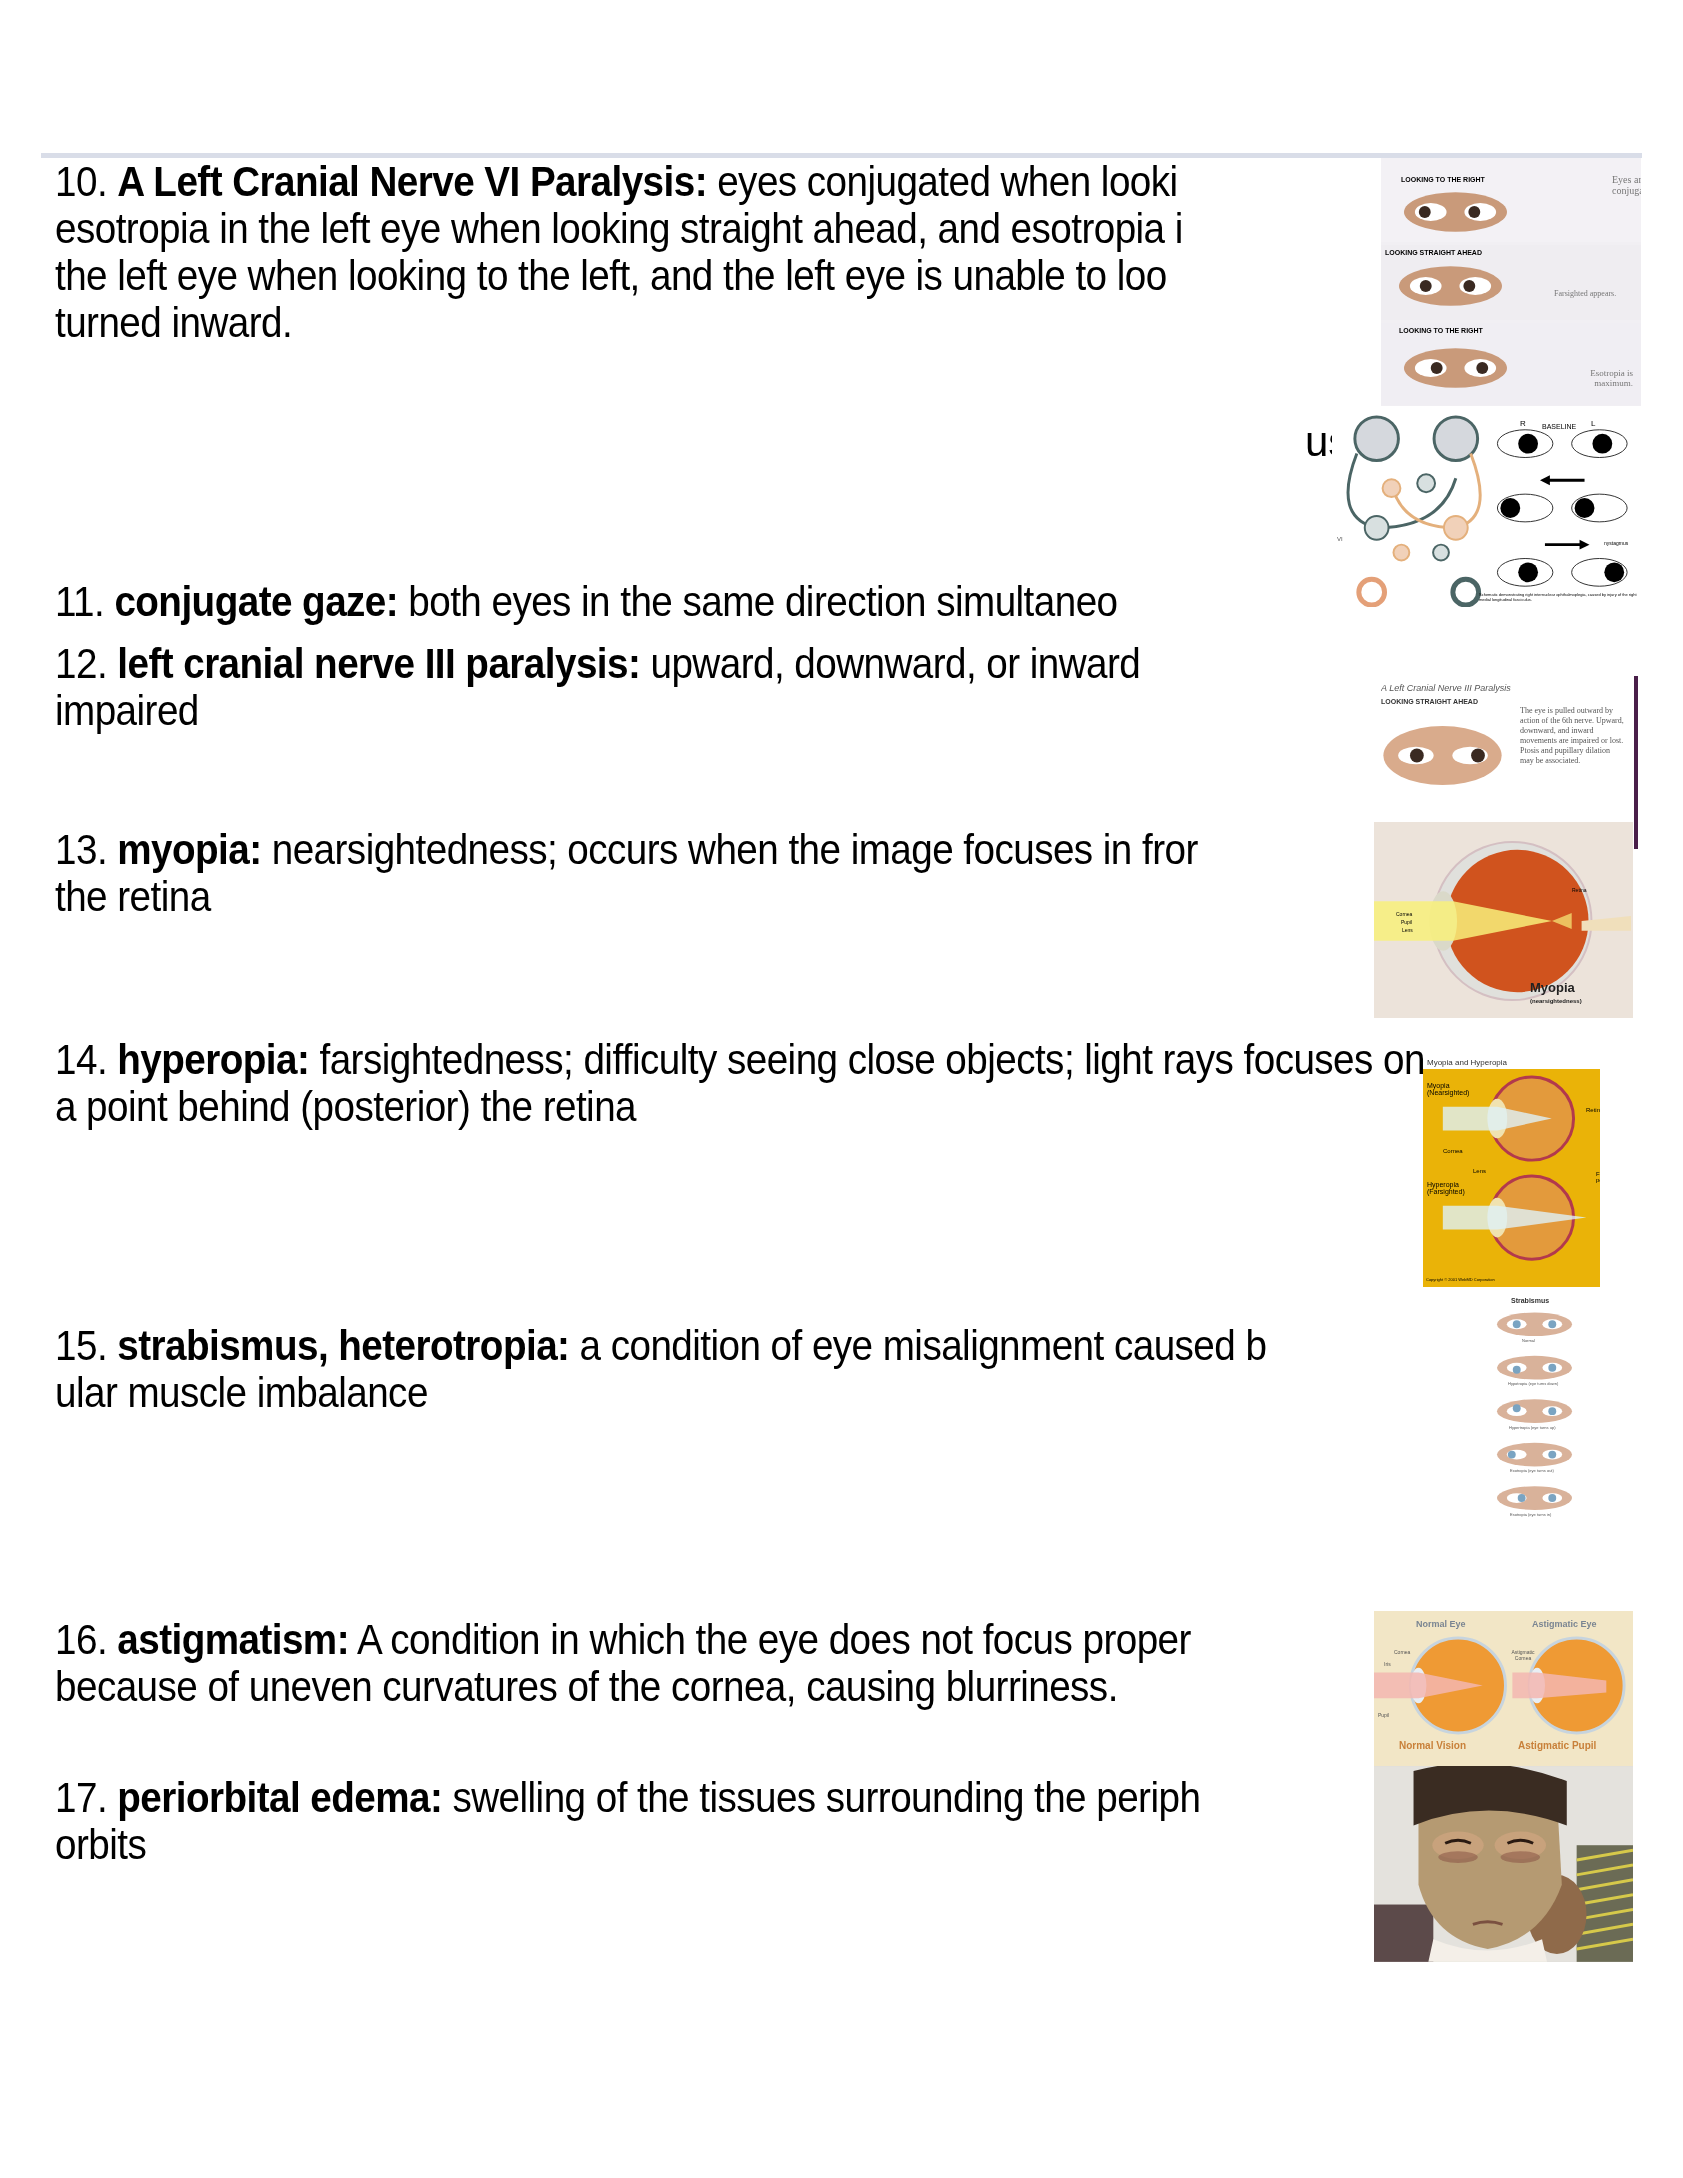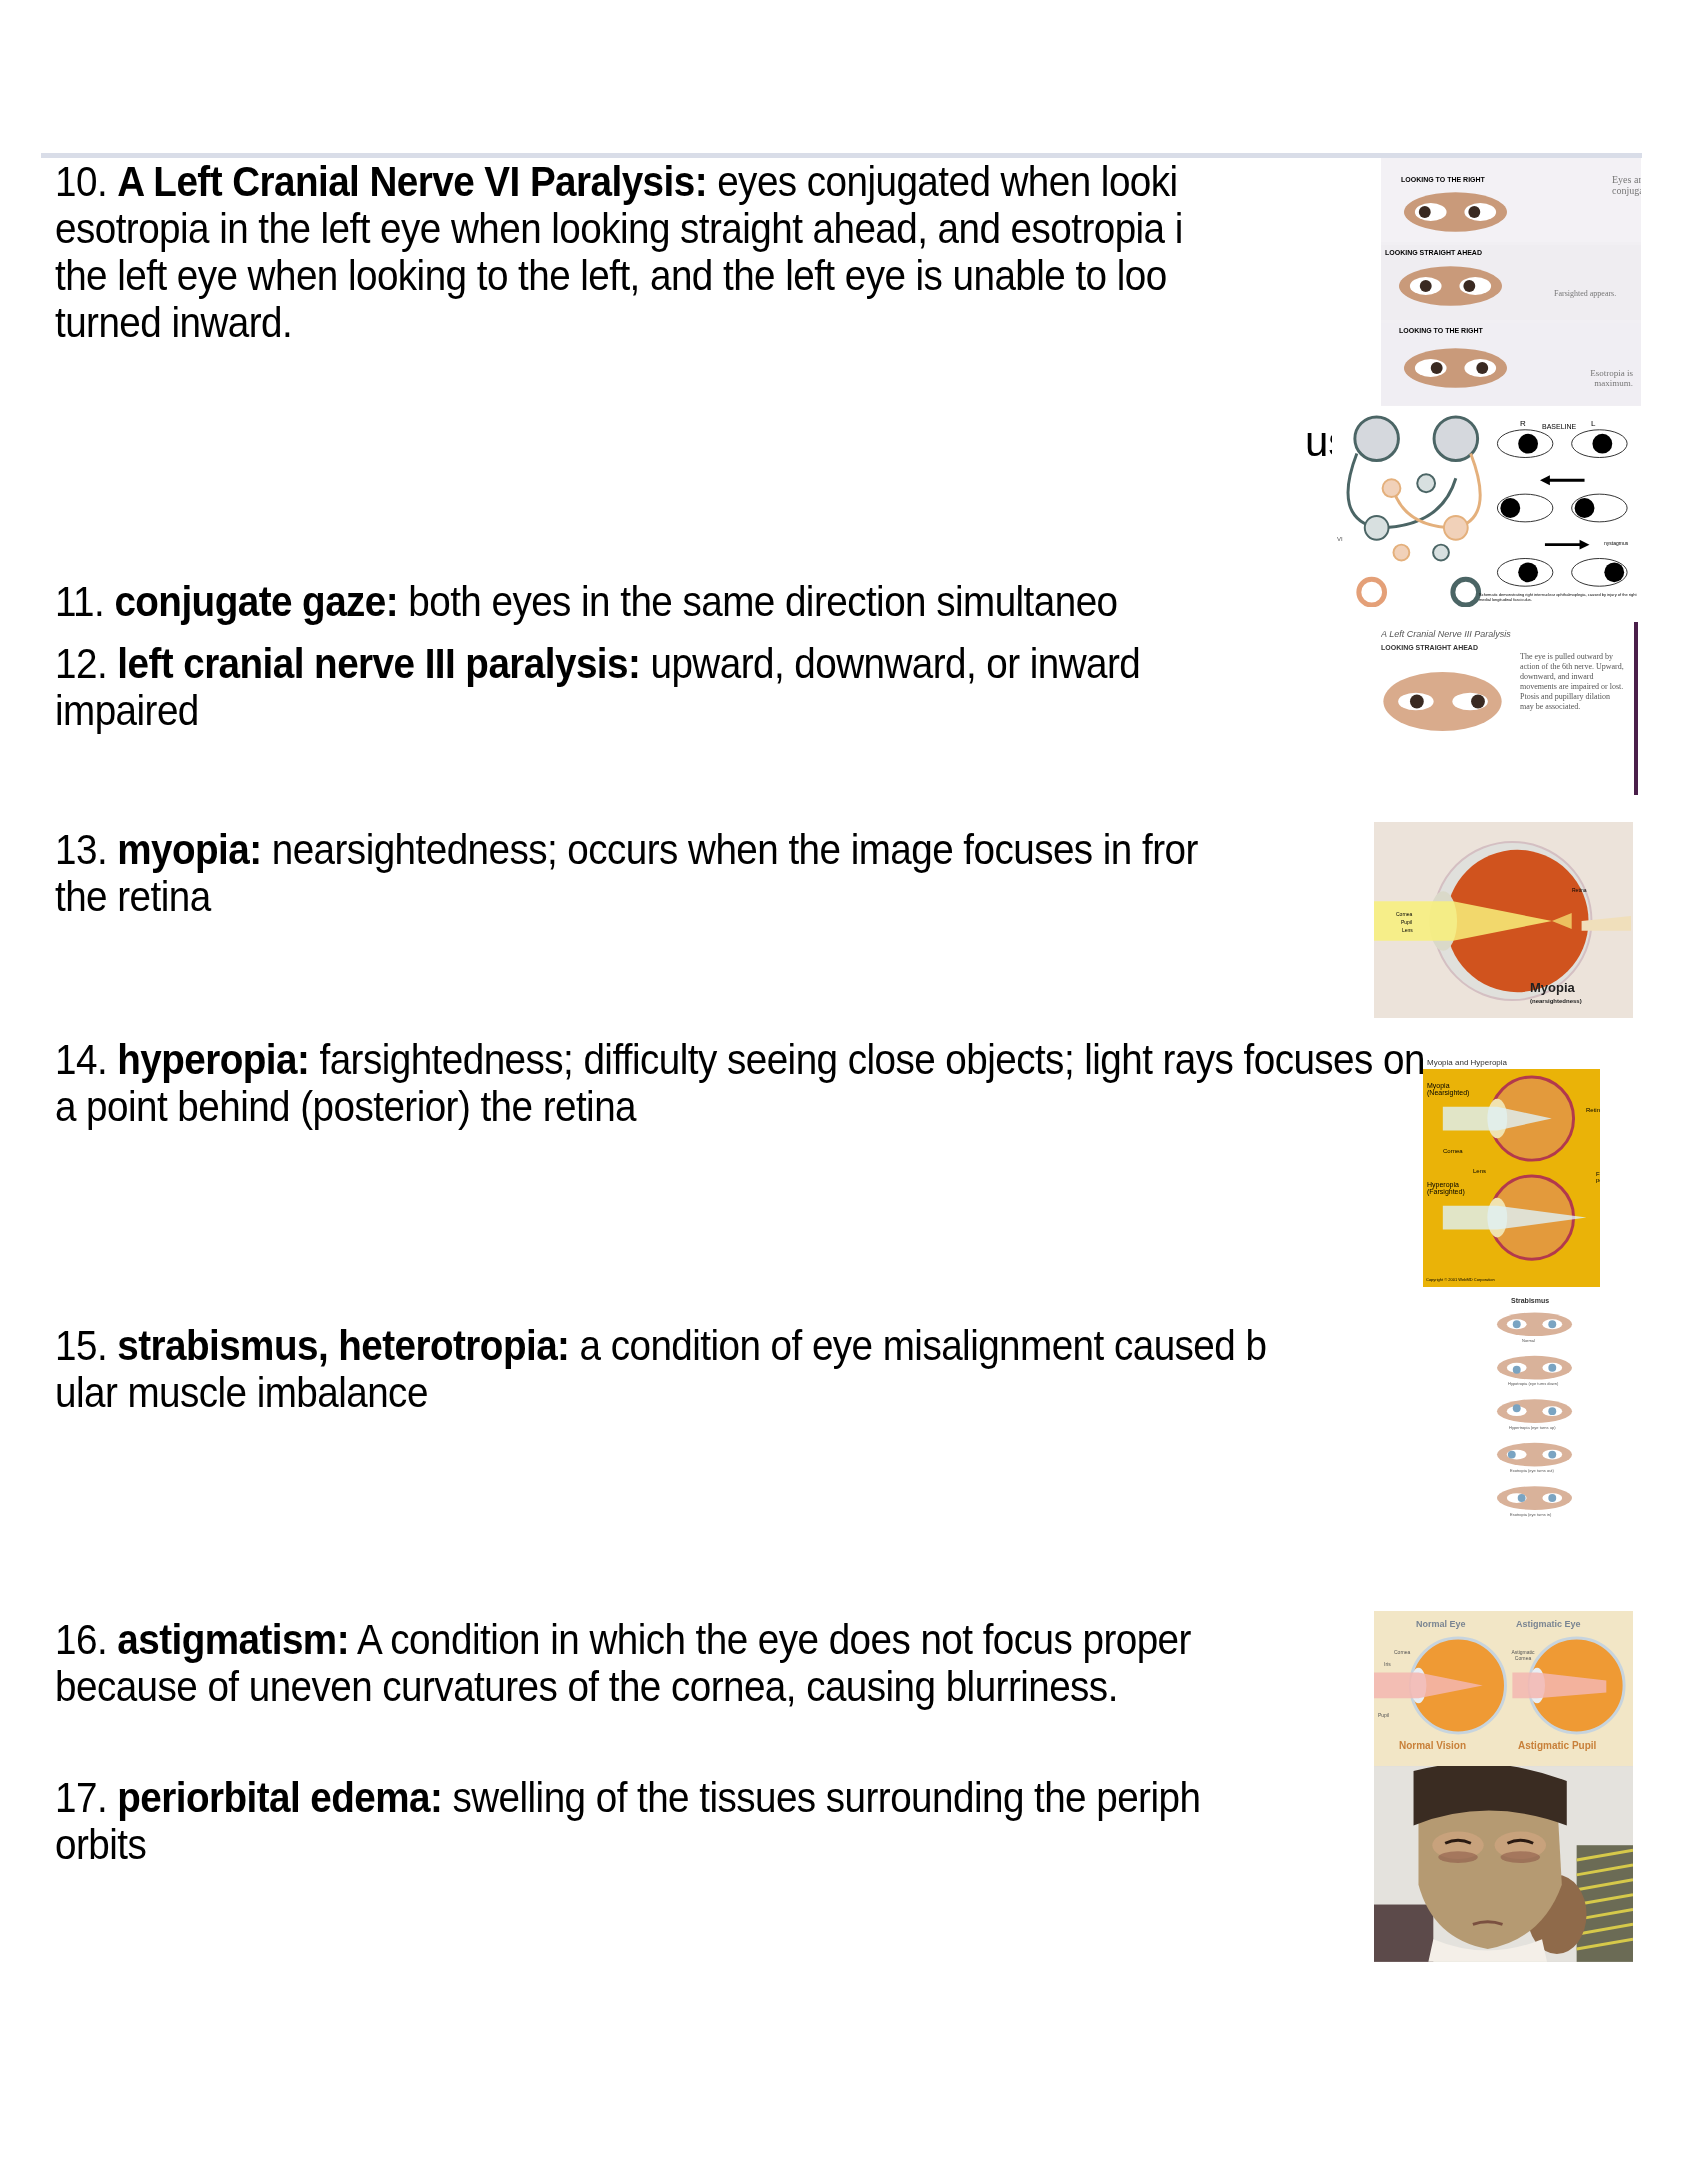--- a/index.html
+++ b/index.html
@@ -131,21 +131,21 @@
       <circle cx="285" cy="165" r="10" fill="#000"></circle>
   </svg>
   <div class="cap" style="left:188px; top:10px; font-size:8px;">R</div>
   <div class="cap" style="left:210px; top:14px; font-size:7px;">BASELINE</div>
   <div class="cap" style="left:259px; top:10px; font-size:8px;">L</div>
   <div class="cap" style="left:272px; top:131px; font-size:5px;">nystagmus</div>
   <div class="cap" style="left:5px; top:127px; font-size:6px; color:#555;">VI</div>
   <div class="cap" style="left:147px; top:183px; width:168px; font-size:4px; line-height:5px; white-space:normal;">Schematic demonstrating right internuclear ophthalmoplegia, caused by injury of the right medial longitudinal fasciculus.</div>
 </div>
 
-<div class="fig" style="left:1381px; top:622px; width:257px; height:173px; background:#ffffff;">
+<div class="fig" style="left:1381px; top:676px; width:257px; height:173px; background:#ffffff;">
   <div class="cap" style="left:0px; top:7px; font-size:9px; font-style:italic; color:#555;">A Left Cranial Nerve III Paralysis</div>
   <div class="cap" style="left:0px; top:22px; font-size:7px; font-weight:bold; color:#333;">LOOKING STRAIGHT AHEAD</div>
   <svg style="position:absolute; left:0px; top:45px;" width="124" height="69" viewBox="0 0 125 70">
     <ellipse cx="62" cy="35" rx="60" ry="30" fill="#d9ab8c"></ellipse>
     <ellipse cx="35" cy="35" rx="18" ry="9" fill="#fff"></ellipse>
       <circle cx="36" cy="35" r="7" fill="#3a2a22"></circle>
     <ellipse cx="90" cy="35" rx="18" ry="9" fill="#fff"></ellipse>
       <circle cx="98" cy="35" r="7" fill="#3a2a22"></circle>
   </svg>
   <div class="cap" style="left:139px; top:30px; width:104px; font-size:8px; line-height:10px; font-family:'Liberation Serif',serif; color:#555; white-space:normal;">The eye is pulled outward by action of the 6th nerve. Upward, downward, and inward movements are impaired or lost. Ptosis and pupillary dilation may be associated.</div>
@@ -230,21 +230,21 @@
   </svg>
   <div class="cap" style="left:77px; top:46px; font-size:4px; color:#555;">Normal</div>
   <div class="cap" style="left:63px; top:89px; font-size:4px; color:#555;">Hypotropia (eye turns down)</div>
   <div class="cap" style="left:64px; top:133px; font-size:4px; color:#555;">Hypertropia (eye turns up)</div>
   <div class="cap" style="left:65px; top:176px; font-size:4px; color:#555;">Exotropia (eye turns out)</div>
   <div class="cap" style="left:65px; top:220px; font-size:4px; color:#555;">Esotropia (eye turns in)</div>
 </div>
 
 <div class="fig" style="left:1374px; top:1611px; width:259px; height:180px; background:#f2e6c6;">
   <div class="cap" style="left:42px; top:8px; font-size:9px; font-weight:bold; color:#7a8592;">Normal Eye</div>
-  <div class="cap" style="left:142px; top:8px; font-size:9px; font-weight:bold; color:#7a8592;">Astigmatic Eye</div>
+  <div class="cap" style="left:158px; top:8px; font-size:9px; font-weight:bold; color:#7a8592;">Astigmatic Eye</div>
   <svg style="position:absolute; left:0; top:20px;" width="259" height="104" viewBox="0 0 262 105">
     <circle cx="85" cy="55" r="48" fill="#ef9a34" stroke="#c7d4de" stroke-width="3"></circle>
     <ellipse cx="45" cy="55" rx="8" ry="18" fill="#e8eef4"></ellipse>
     <polygon points="0,42 45,42 110,55 45,68 0,68" fill="#f3b6b0" opacity="0.85"></polygon>
     <circle cx="205" cy="55" r="48" fill="#ef9a34" stroke="#c7d4de" stroke-width="3"></circle>
     <ellipse cx="165" cy="55" rx="8" ry="18" fill="#e8eef4"></ellipse>
     <polygon points="140,42 165,42 235,50 235,62 165,68 140,68" fill="#f3b6b0" opacity="0.85"></polygon>
   </svg>
   <div class="cap" style="left:20px; top:38px; font-size:5px; color:#555;">Cornea</div>
   <div class="cap" style="left:10px; top:50px; font-size:5px; color:#555;">Iris</div>

